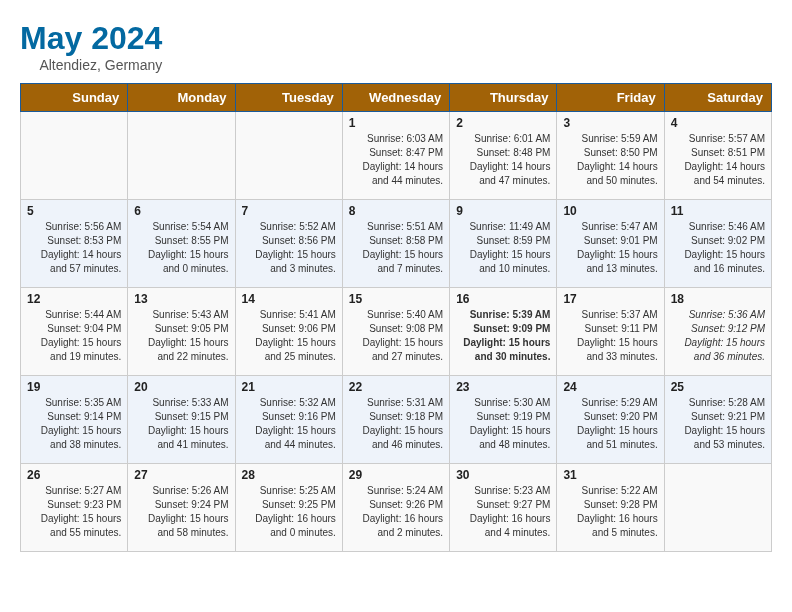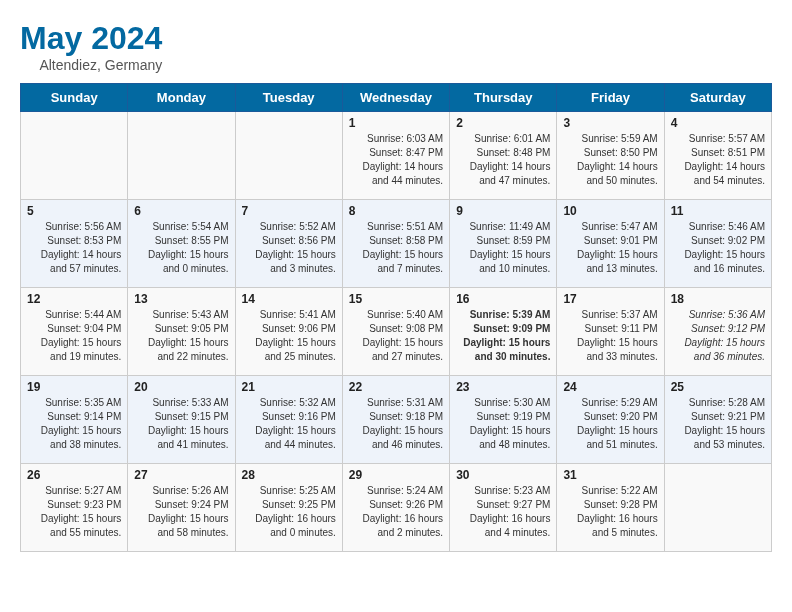--- a/index.html
+++ b/index.html
@@ -45,23 +45,23 @@
     .location {
       font-size: 14px;
       color: #555;
     }
     table {
       width: 100%;
       border-collapse: collapse;
       table-layout: fixed;
     }
     thead tr th {
-      background-color: #0369a1;
+      background-color: #a16207;
       color: #fff;
-      text-align: center;
+      text-align: right;
       padding: 6px 8px;
       font-size: 13px;
       font-weight: bold;
       border: 1px solid #1a5a9a;
     }
     tbody tr td {
       border: 1px solid #ccc;
       vertical-align: top;
       padding: 4px 6px;
       font-size: 10.5px;

